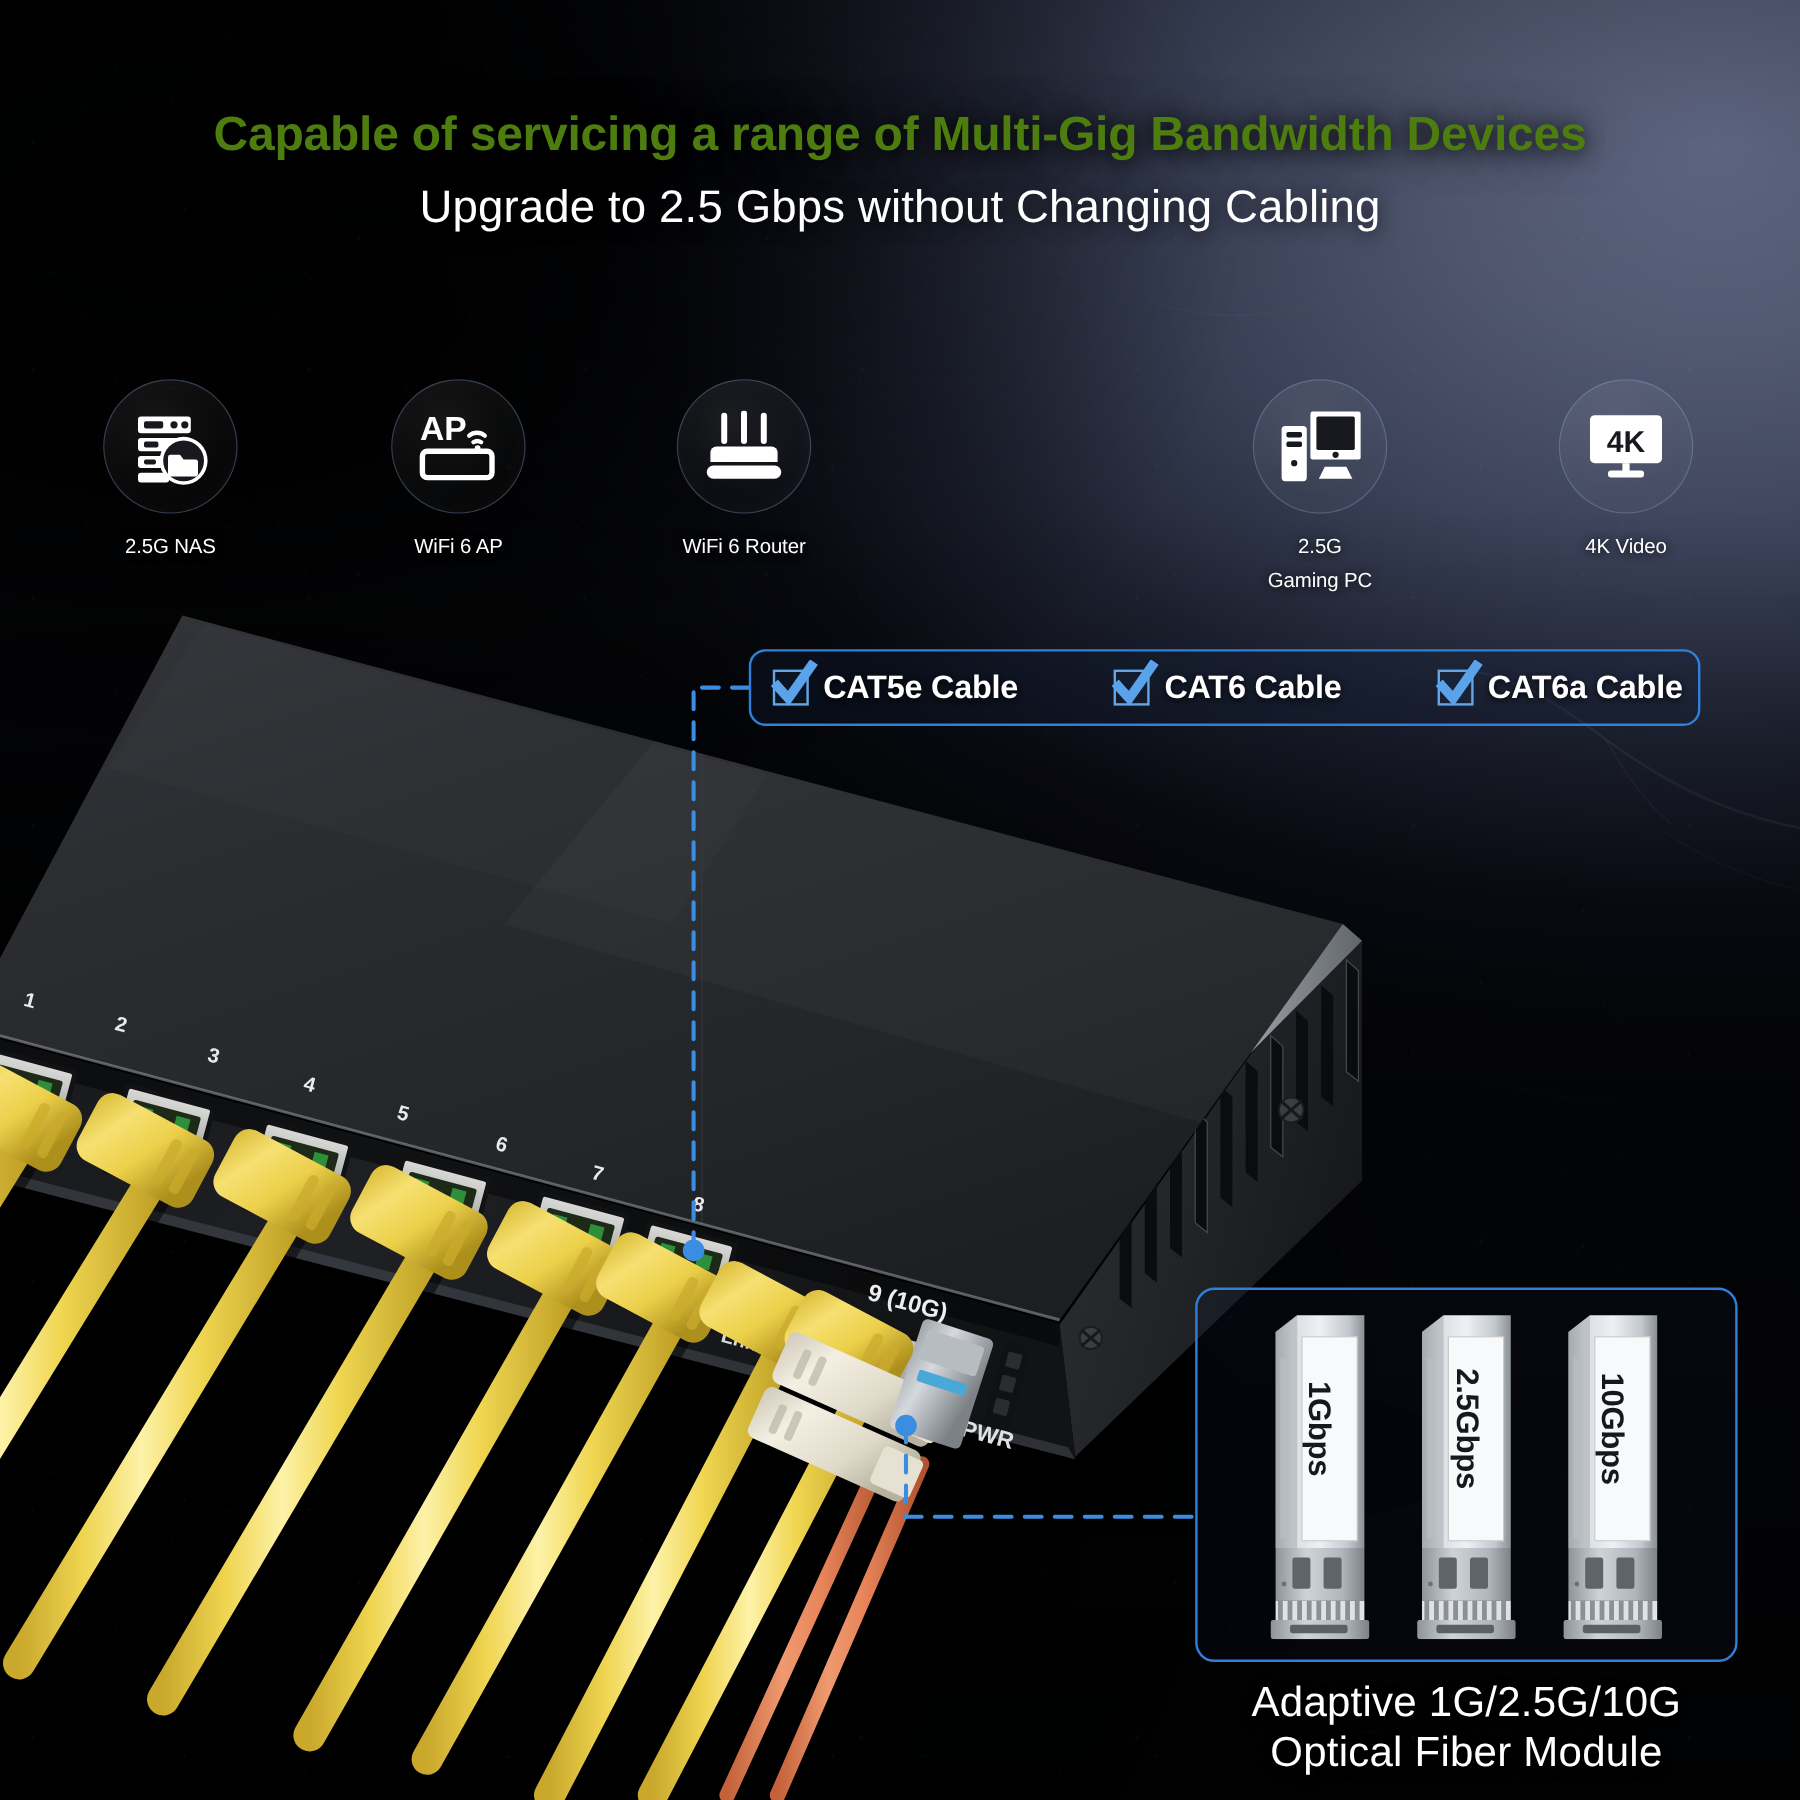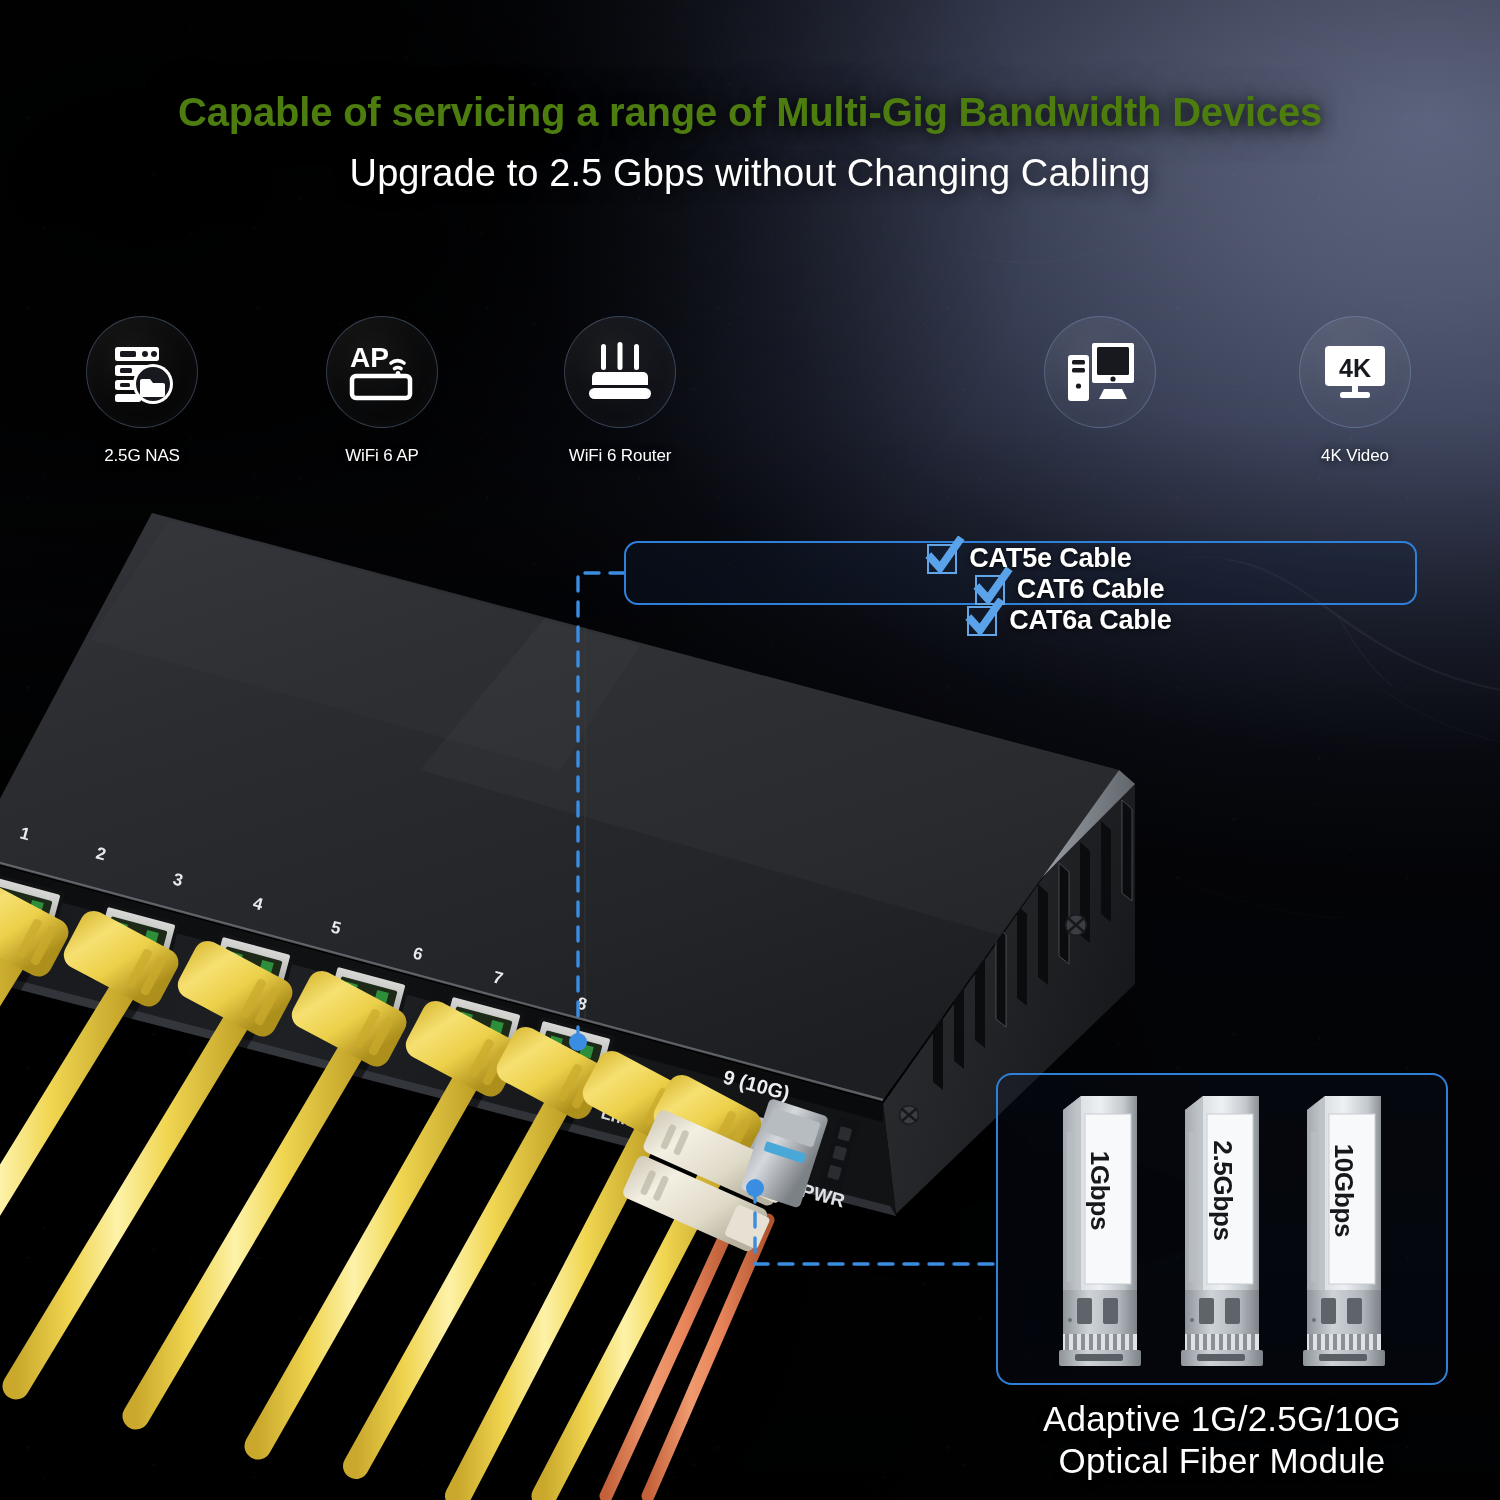--- a/index.html
+++ b/index.html
@@ -97,21 +97,20 @@
   
   #cat-panel {
     position: absolute;
     left: 624px; top: 541px;
     width: 793px; height: 64px;
     border: 2px solid #2f80d8;
     border-radius: 14px;
     background: rgba(18,30,52,0.30);
     display: flex; align-items: center;
     padding-left: 18px;
-    flex-direction: column;
   }
   .cat-item { display: flex; align-items: center; }
   .cat-item + .cat-item { margin-left: 80px; }
   .cat-check {
     position: relative;
     width: 30px; height: 30px;
     border: 2px solid #63a6e8;
     background: rgba(20,40,70,0.25);
     flex: 0 0 auto;
   }
@@ -581,20 +580,22 @@
             <rect x="6" y="19" width="13" height="4.5" rx="1.5"></rect>
             <rect x="6" y="27" width="13" height="4.5" rx="1.5"></rect>
             <circle cx="12.5" cy="45" r="2.6"></circle>
           </g>
           <path d="M28 2 h38 a2 2 0 0 1 2 2 v36 a2 2 0 0 1 -2 2 h-38 a2 2 0 0 1 -2 -2 v-36 a2 2 0 0 1 2 -2 z" fill="#ffffff"></path>
           <rect x="31" y="6" width="32" height="28" rx="1.5" fill="#17191f"></rect>
           <circle cx="47" cy="38" r="2.6" fill="#17191f"></circle>
           <path d="M38 48 h18 l5 10 h-28 z"></path>
         </svg>
       </div>
+      <div class="icon-label">2.5G
+Gaming PC</div>
     </div>
 
     <div class="icon-cell" id="cell5" style="left: 1355px;">
       <div class="icon-disc">
         <svg width="64" height="56" viewBox="0 0 64 56" fill="#ffffff">
           <rect x="2" y="2" width="60" height="40" rx="4"></rect>
           <text x="32" y="33" text-anchor="middle" font-family="Liberation Sans, sans-serif" font-size="25" font-weight="bold" fill="#17191f">4K</text>
           <rect x="29" y="42" width="6" height="7"></rect>
           <rect x="17" y="48" width="30" height="6" rx="2.5"></rect>
         </svg>

